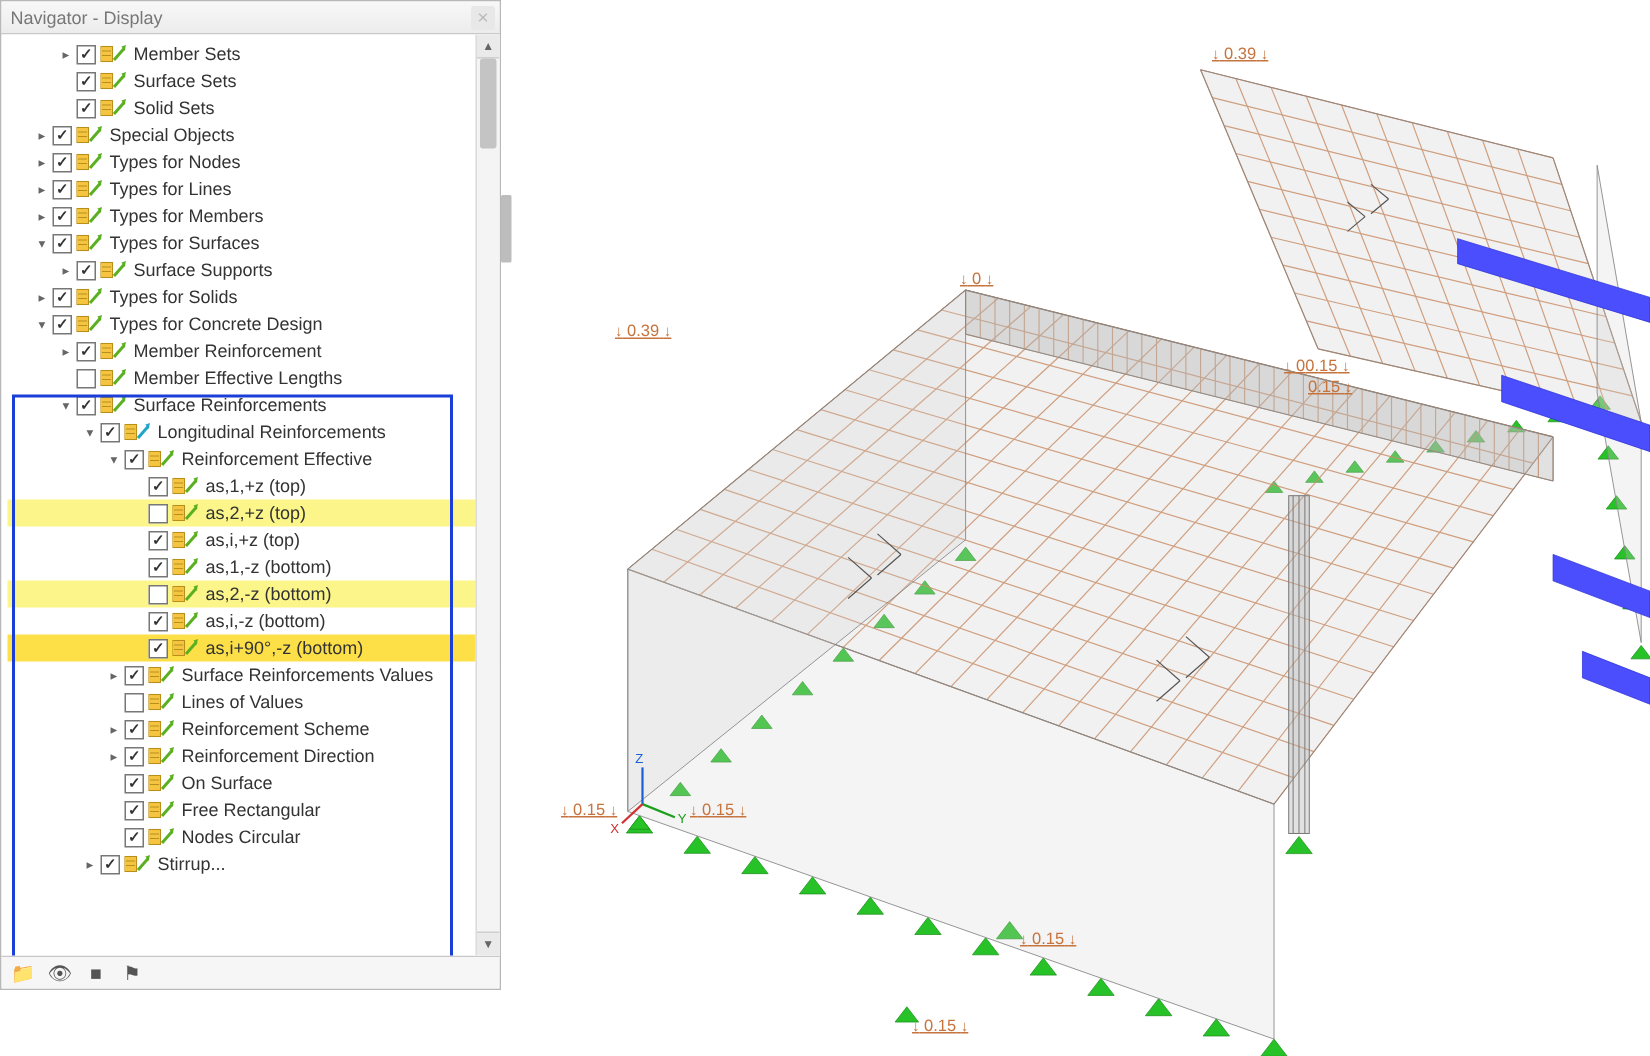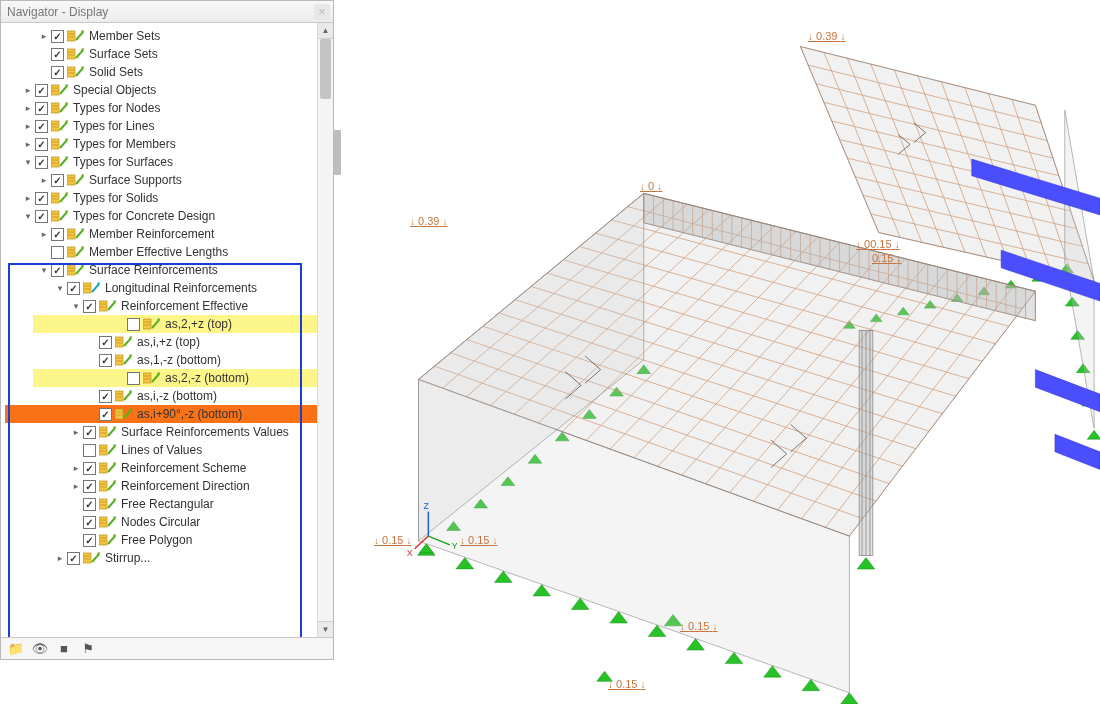--- a/index.html
+++ b/index.html
@@ -73,22 +73,22 @@
     border-radius: 2px;
   }
 
   .row {
     display: flex;
     align-items: center;
     height: 18px;
     white-space: nowrap;
     font-size: 12px;
   }
-  .row.selected { background: #f97316; text-align: right; }
-  .row.hl { background: #fcf68a; margin-left: 28px; }
+  .row.selected { background: #fde047; text-align: right; }
+  .row.hl { background: #fcf68a; }
   .ind { display:inline-block; width: 16px; height: 18px; }
   .expander {
     width: 14px; height: 18px;
     display: inline-flex; align-items:center; justify-content:center;
     color: #666; font-size: 9px;
     user-select: none;
     cursor: pointer;
   }
   .expander.blank { visibility: hidden; }
   .chk {
@@ -379,20 +379,37 @@
             <span class="chk checked"></span>
             <span class="icon"><svg viewBox="0 0 18 14">
   <rect x="0" y="2" width="8" height="10" fill="#f5c542" stroke="#b88f1a" stroke-width="0.7"></rect>
   <line x1="1" y1="5" x2="7" y2="5" stroke="#b88f1a" stroke-width="0.7"></line>
   <line x1="1" y1="8" x2="7" y2="8" stroke="#b88f1a" stroke-width="0.7"></line>
   <path d="M9 11 L16 3" stroke="#5bb021" stroke-width="2"></path>
   <path d="M14 2 L17 1 L16 5 Z" fill="#5bb021"></path>
 </svg></span>
             <span class="label">Reinforcement Effective</span>
           </div>
+          <div class="row">
+            <span class="ind"></span>
+            <span class="ind"></span>
+            <span class="ind"></span>
+            <span class="ind"></span>
+            <span class="ind"></span>
+            <span class="expander blank"></span>
+            <span class="chk checked"></span>
+            <span class="icon"><svg viewBox="0 0 18 14">
+  <rect x="0" y="2" width="8" height="10" fill="#f5c542" stroke="#b88f1a" stroke-width="0.7"></rect>
+  <line x1="1" y1="5" x2="7" y2="5" stroke="#b88f1a" stroke-width="0.7"></line>
+  <line x1="1" y1="8" x2="7" y2="8" stroke="#b88f1a" stroke-width="0.7"></line>
+  <path d="M9 11 L16 3" stroke="#5bb021" stroke-width="2"></path>
+  <path d="M14 2 L17 1 L16 5 Z" fill="#5bb021"></path>
+</svg></span>
+            <span class="label">as,1,+z (top)</span>
+          </div>
           <div class="row hl">
             <span class="ind"></span>
             <span class="ind"></span>
             <span class="ind"></span>
             <span class="ind"></span>
             <span class="ind"></span>
             <span class="expander blank"></span>
             <span class="chk "></span>
             <span class="icon"><svg viewBox="0 0 18 14">
   <rect x="0" y="2" width="8" height="10" fill="#f5c542" stroke="#b88f1a" stroke-width="0.7"></rect>
@@ -559,53 +576,53 @@
             <span class="ind"></span>
             <span class="expander blank"></span>
             <span class="chk checked"></span>
             <span class="icon"><svg viewBox="0 0 18 14">
   <rect x="0" y="2" width="8" height="10" fill="#f5c542" stroke="#b88f1a" stroke-width="0.7"></rect>
   <line x1="1" y1="5" x2="7" y2="5" stroke="#b88f1a" stroke-width="0.7"></line>
   <line x1="1" y1="8" x2="7" y2="8" stroke="#b88f1a" stroke-width="0.7"></line>
   <path d="M9 11 L16 3" stroke="#5bb021" stroke-width="2"></path>
   <path d="M14 2 L17 1 L16 5 Z" fill="#5bb021"></path>
 </svg></span>
+            <span class="label">On Surface</span>
+          </div>
+          <div class="row">
+            <span class="ind"></span>
+            <span class="ind"></span>
+            <span class="ind"></span>
+            <span class="ind"></span>
+            <span class="expander blank"></span>
+            <span class="chk checked"></span>
+            <span class="icon"><svg viewBox="0 0 18 14">
+  <rect x="0" y="2" width="8" height="10" fill="#f5c542" stroke="#b88f1a" stroke-width="0.7"></rect>
+  <line x1="1" y1="5" x2="7" y2="5" stroke="#b88f1a" stroke-width="0.7"></line>
+  <line x1="1" y1="8" x2="7" y2="8" stroke="#b88f1a" stroke-width="0.7"></line>
+  <path d="M9 11 L16 3" stroke="#5bb021" stroke-width="2"></path>
+  <path d="M14 2 L17 1 L16 5 Z" fill="#5bb021"></path>
+</svg></span>
             <span class="label">Free Rectangular</span>
           </div>
           <div class="row">
             <span class="ind"></span>
             <span class="ind"></span>
             <span class="ind"></span>
             <span class="ind"></span>
             <span class="expander blank"></span>
             <span class="chk checked"></span>
             <span class="icon"><svg viewBox="0 0 18 14">
   <rect x="0" y="2" width="8" height="10" fill="#f5c542" stroke="#b88f1a" stroke-width="0.7"></rect>
   <line x1="1" y1="5" x2="7" y2="5" stroke="#b88f1a" stroke-width="0.7"></line>
   <line x1="1" y1="8" x2="7" y2="8" stroke="#b88f1a" stroke-width="0.7"></line>
   <path d="M9 11 L16 3" stroke="#5bb021" stroke-width="2"></path>
   <path d="M14 2 L17 1 L16 5 Z" fill="#5bb021"></path>
 </svg></span>
             <span class="label">Nodes Circular</span>
-          </div>
-          <div class="row">
-            <span class="ind"></span>
-            <span class="ind"></span>
-            <span class="ind"></span>
-            <span class="ind"></span>
-            <span class="expander blank"></span>
-            <span class="chk checked"></span>
-            <span class="icon"><svg viewBox="0 0 18 14">
-  <rect x="0" y="2" width="8" height="10" fill="#f5c542" stroke="#b88f1a" stroke-width="0.7"></rect>
-  <line x1="1" y1="5" x2="7" y2="5" stroke="#b88f1a" stroke-width="0.7"></line>
-  <line x1="1" y1="8" x2="7" y2="8" stroke="#b88f1a" stroke-width="0.7"></line>
-  <path d="M9 11 L16 3" stroke="#5bb021" stroke-width="2"></path>
-  <path d="M14 2 L17 1 L16 5 Z" fill="#5bb021"></path>
-</svg></span>
-            <span class="label">Free Polygon</span>
           </div>
           <div class="row">
             <span class="ind"></span>
             <span class="ind"></span>
             <span class="ind"></span>
             <span class="expander ">▸</span>
             <span class="chk checked"></span>
             <span class="icon"><svg viewBox="0 0 18 14">
   <rect x="0" y="2" width="8" height="10" fill="#f5c542" stroke="#b88f1a" stroke-width="0.7"></rect>
   <line x1="1" y1="5" x2="7" y2="5" stroke="#b88f1a" stroke-width="0.7"></line>

